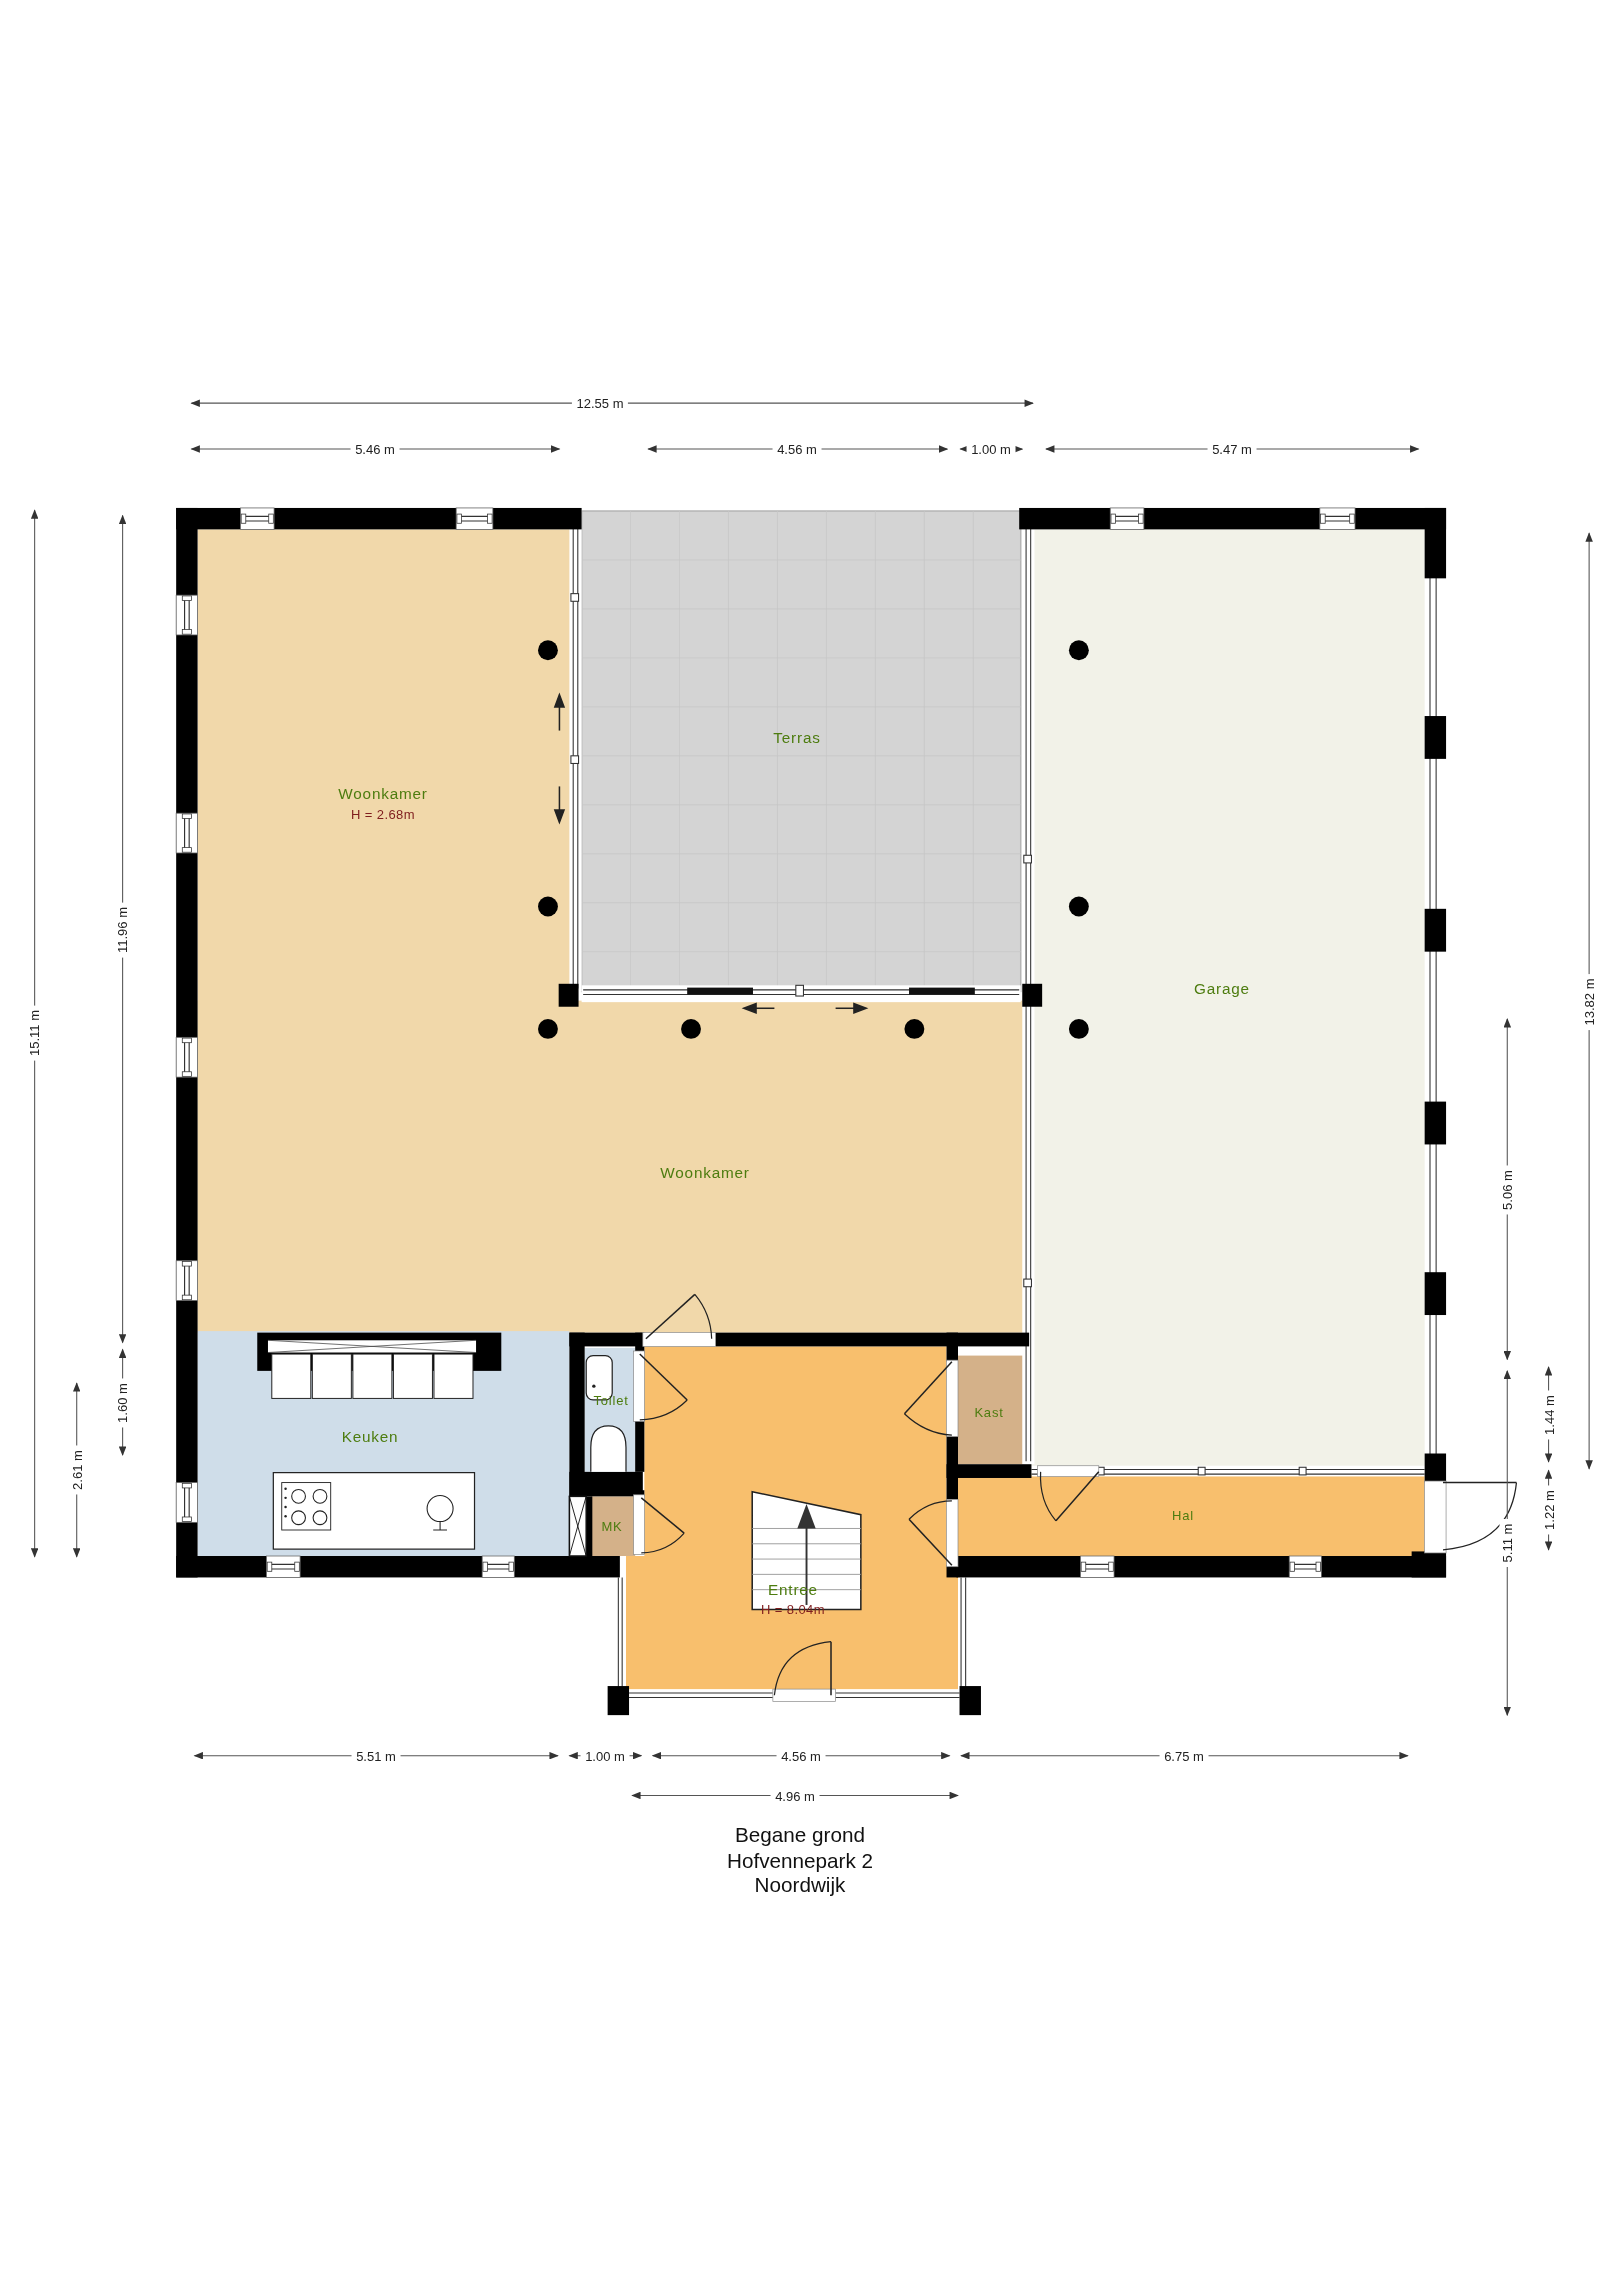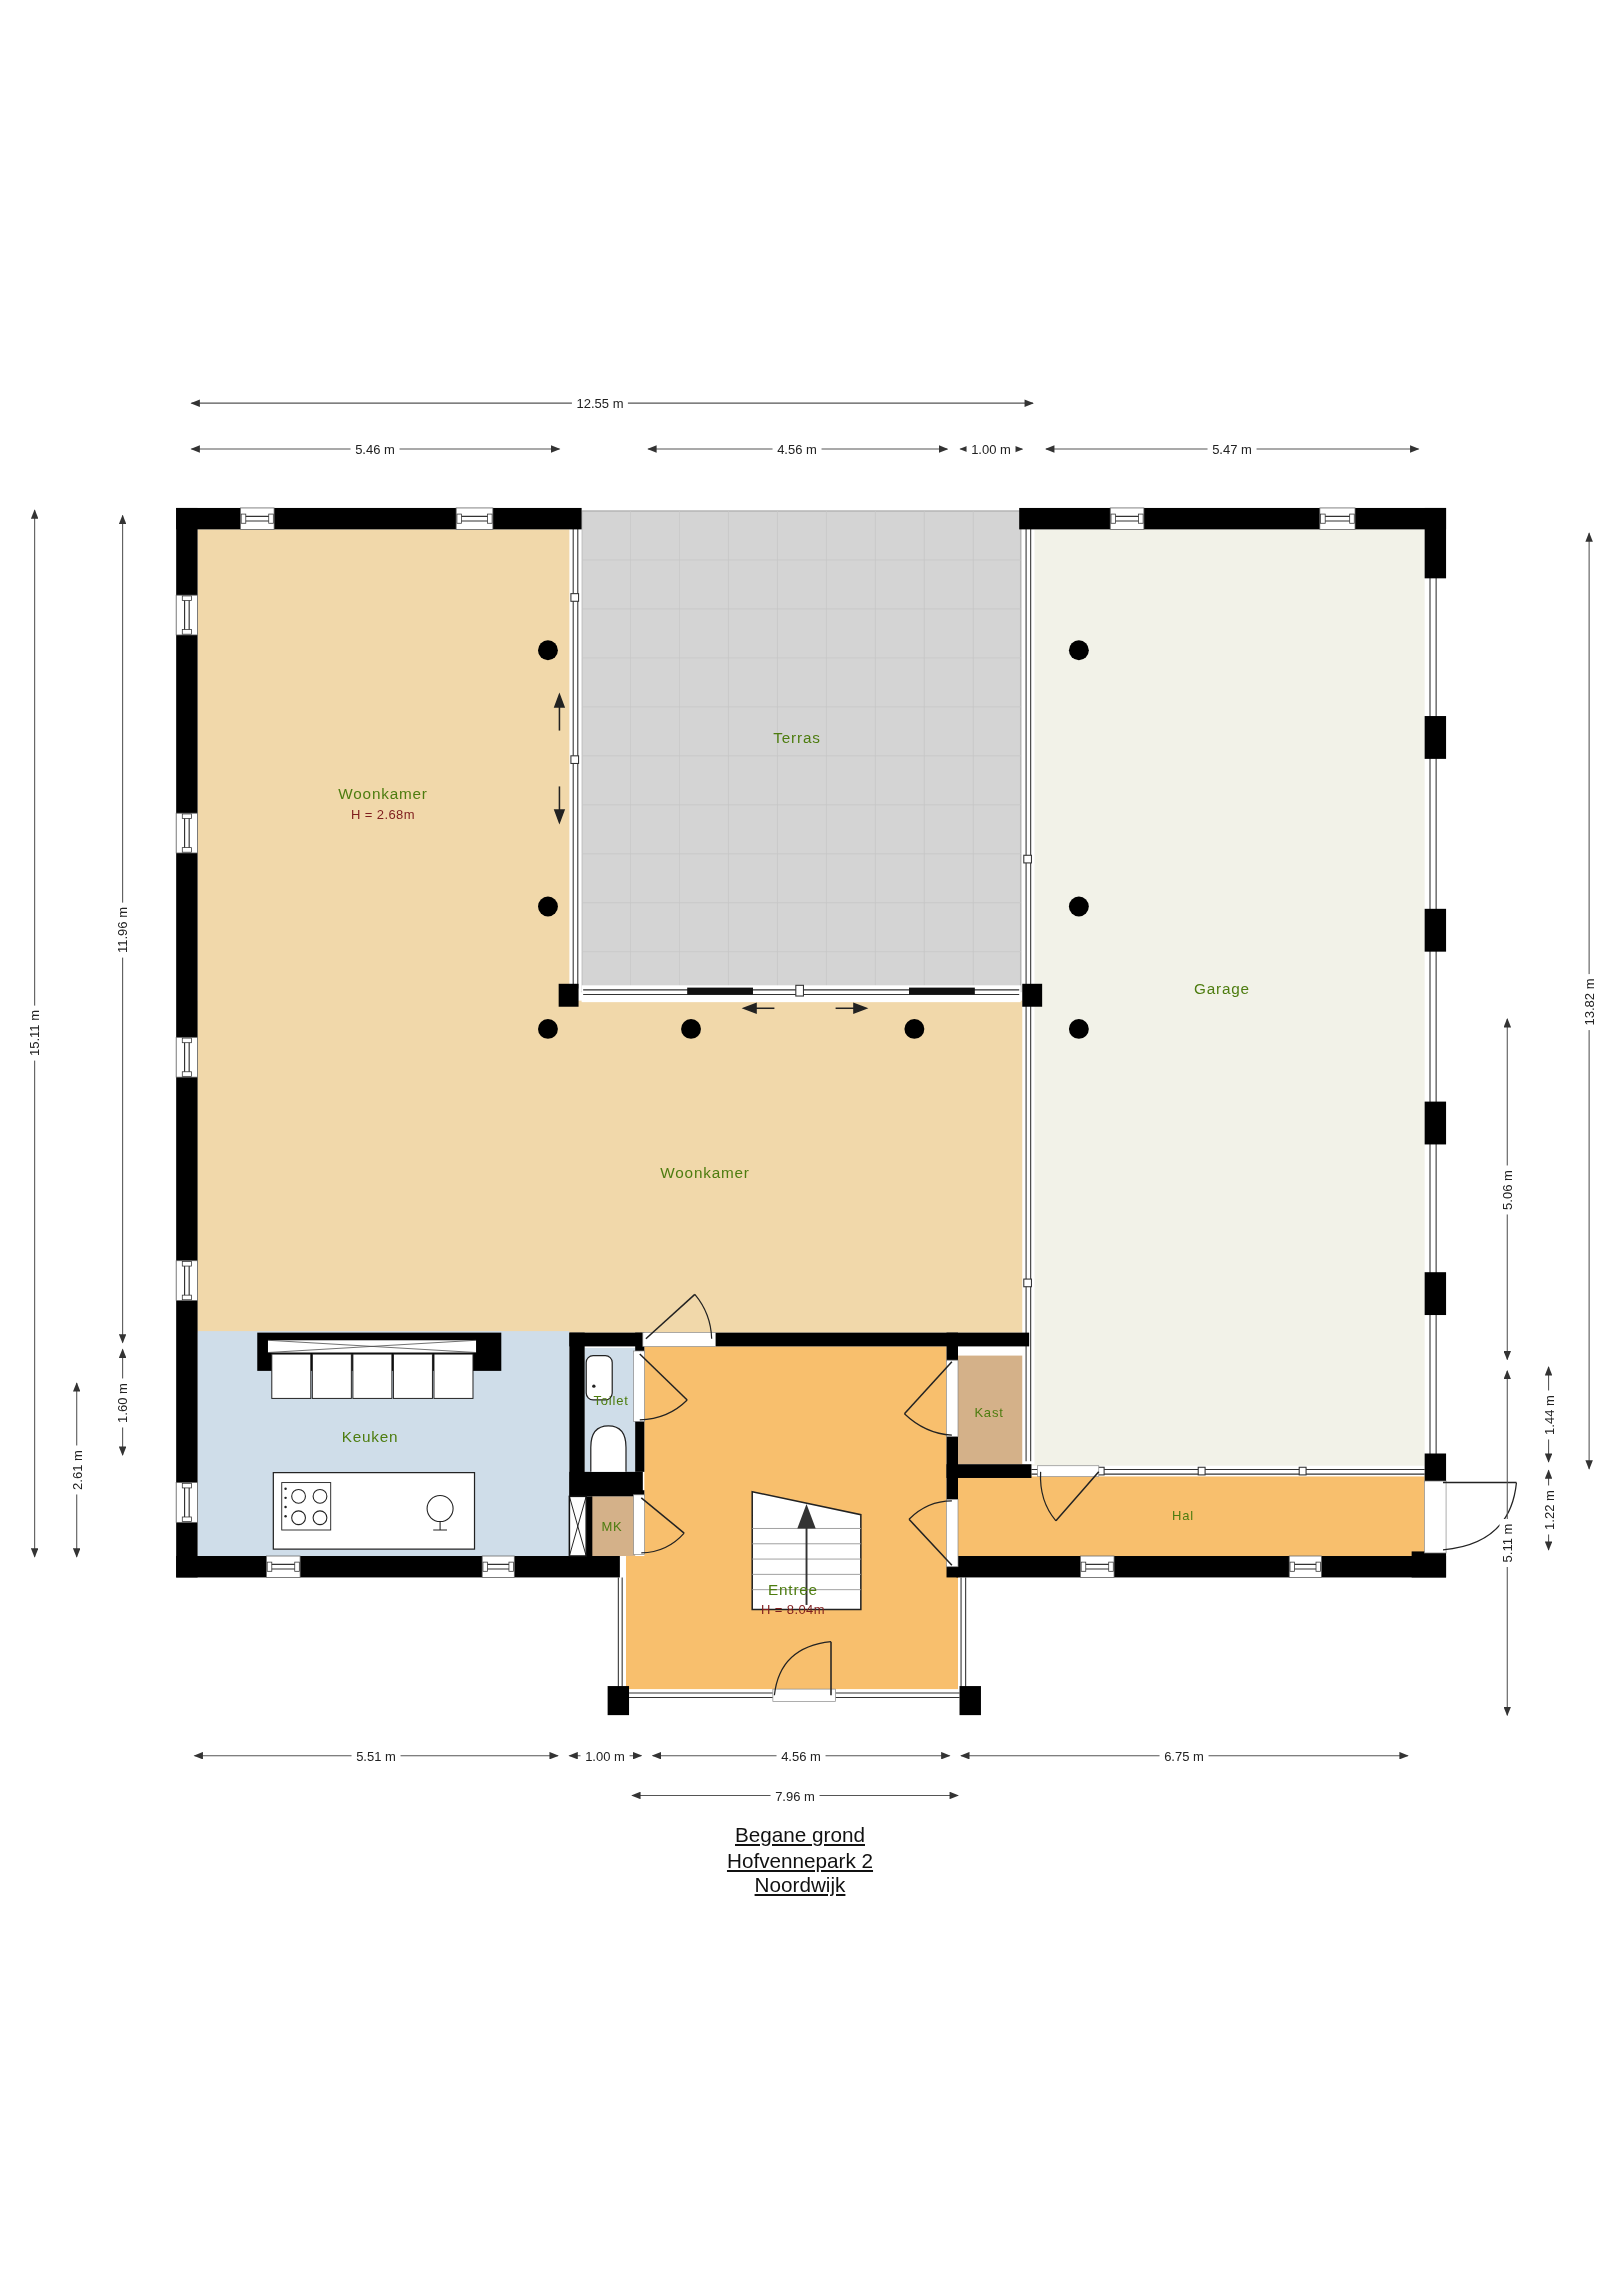--- a/index.html
+++ b/index.html
@@ -8,21 +8,21 @@
   #plan-svg{position:absolute;left:0;top:0;}
   .lbl{position:absolute;transform:translate(-50%,-50%);white-space:nowrap;color:#4d7c0f;
        font-size:15.3px;letter-spacing:0.8px;}
   .lbl.small{font-size:13px;}
   .sub{position:absolute;transform:translate(-50%,-50%);white-space:nowrap;color:#7f1d1d;
        font-size:13px;letter-spacing:0.4px;}
   .dim{position:absolute;transform:translate(-50%,-50%);white-space:nowrap;color:#222;
        background:#fff;padding:0 4.6px;font-size:13px;}
   .dim.vert{transform:translate(-50%,-50%) rotate(-90deg);}
   .title-line{position:absolute;transform:translate(-50%,-50%);white-space:nowrap;color:#111;
-       font-size:20.7px;text-decoration:underline;}
+       font-size:20.7px;}
 </style>
 </head>
 <body>
 
 <div id="canvas">
 
 <svg id="plan-svg" width="1623" height="2295" viewBox="0 0 2121 3000">
   <defs>
     <marker id="arr" viewBox="0 0 10 8" refX="9" refY="4" markerWidth="9" markerHeight="7" orient="auto-start-reverse">
       <path d="M0 0 L10 4 L0 8 z" fill="#333"></path>
@@ -357,21 +357,21 @@
   <div class="dim" style="left:600px;top:403px">12.55 m</div>
   <div class="dim" style="left:375px;top:449px">5.46 m</div>
   <div class="dim" style="left:797px;top:449px">4.56 m</div>
   <div class="dim" style="left:991px;top:449px">1.00 m</div>
   <div class="dim" style="left:1232px;top:449px">5.47 m</div>
 
   <div class="dim" style="left:376px;top:1756px">5.51 m</div>
   <div class="dim" style="left:605px;top:1756px">1.00 m</div>
   <div class="dim" style="left:801px;top:1756px">4.56 m</div>
   <div class="dim" style="left:1184px;top:1756px">6.75 m</div>
-  <div class="dim" style="left:795px;top:1796px">7.96 m</div>
+  <div class="dim" style="left:795px;top:1796px">4.96 m</div>
 
   <div class="dim vert" style="left:34px;top:1033px">15.11 m</div>
   <div class="dim vert" style="left:122px;top:930px">11.96 m</div>
   <div class="dim vert" style="left:122px;top:1403px">1.60 m</div>
   <div class="dim vert" style="left:77px;top:1470px">2.61 m</div>
 
   <div class="dim vert" style="left:1589px;top:1002px">13.82 m</div>
   <div class="dim vert" style="left:1507px;top:1190px">5.06 m</div>
   <div class="dim vert" style="left:1549px;top:1415px">1.44 m</div>
   <div class="dim vert" style="left:1549px;top:1510px">1.22 m</div>

